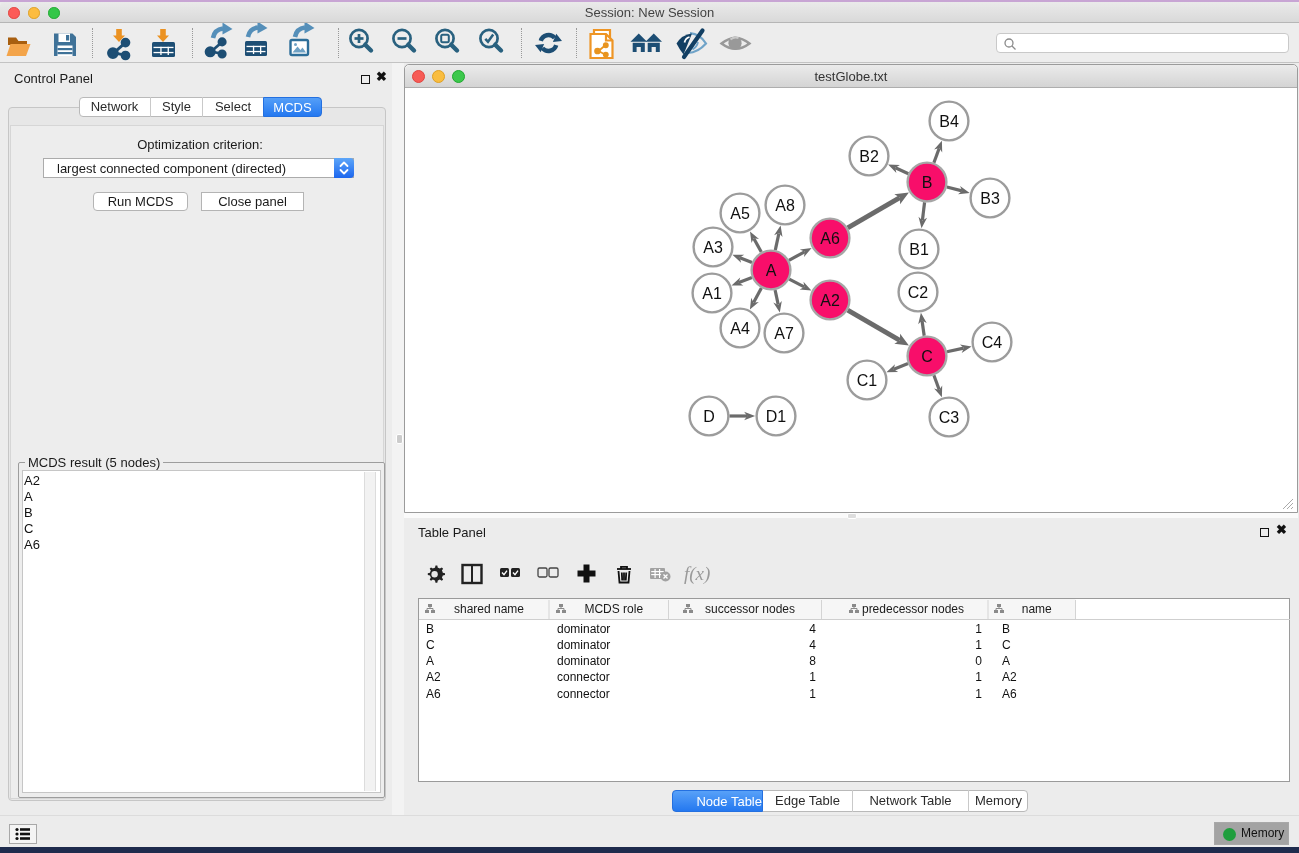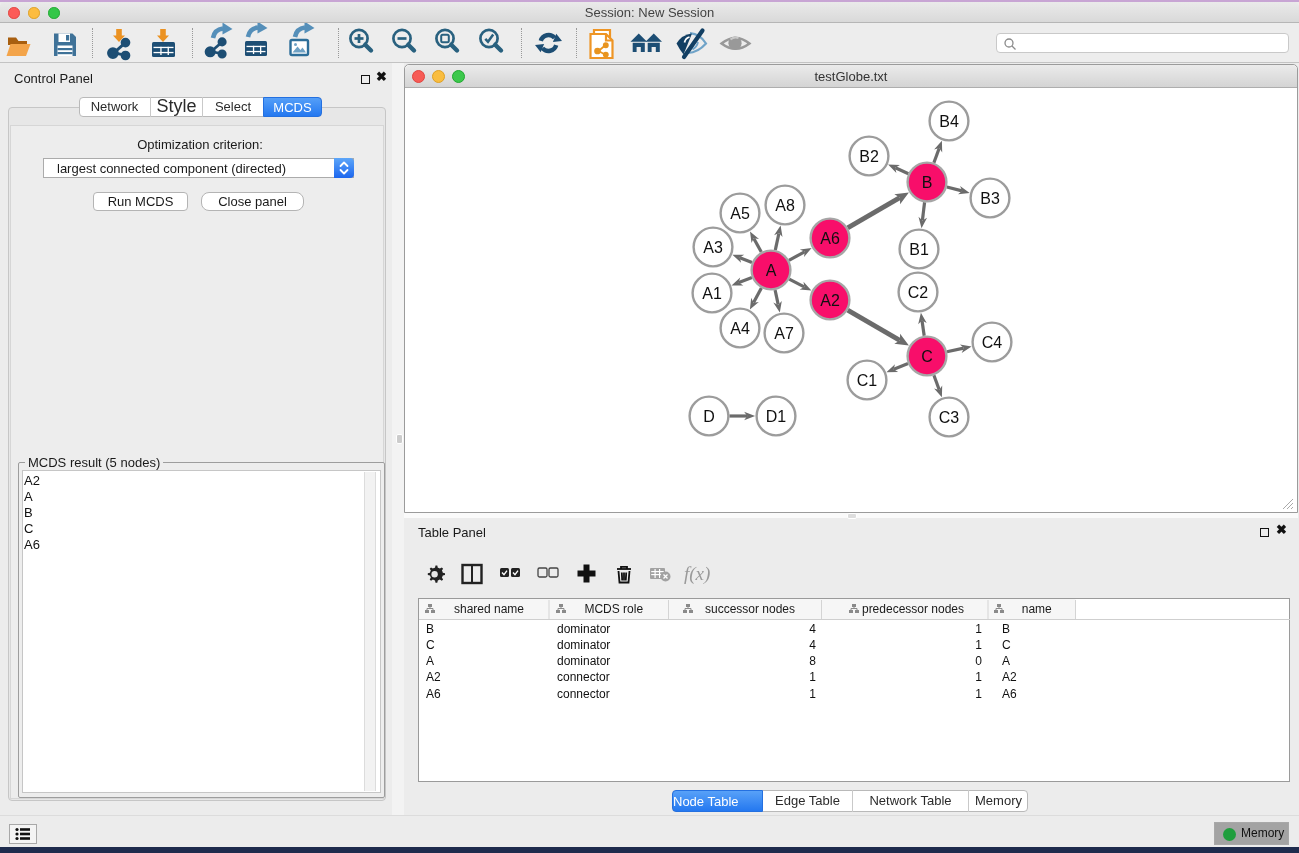--- a/index.html
+++ b/index.html
@@ -137,38 +137,38 @@
 
 <div class="abs" style="left:14px;top:71px;font-size:13px;color:#1a1a1a;">Control Panel</div>
 <div class="abs" style="left:361px;top:75px;width:9px;height:9px;border:1.5px solid #111;"></div>
 <div class="abs" style="left:376px;top:69px;font-size:13px;font-weight:bold;color:#111;">✖</div>
 
 <div class="abs" style="left:8px;top:107px;width:378px;height:694px;background:#e7e7e7;border:1px solid #c6c6c6;border-radius:4px;"></div>
 <div class="abs" style="left:10px;top:125px;width:374px;height:674px;background:#ededed;border:1px solid #d6d6d6;"></div>
 
 <div class="abs" style="left:79px;top:97px;width:243px;height:20px;background:#fff;border:1px solid #b9b9b9;border-radius:4px;"></div>
 <div class="abs" style="left:79px;top:97px;width:72px;height:20px;border-right:1px solid #c9c9c9;font-size:13px;color:#2b2b2b;text-align:center;line-height:19px;">Network</div>
-<div class="abs" style="left:151px;top:97px;width:52px;height:20px;border-right:1px solid #c9c9c9;font-size:18px;color:#2b2b2b;text-align:center;line-height:19px;">Style</div>
+<div class="abs" style="left:151px;top:97px;width:52px;height:20px;border-right:1px solid #c9c9c9;font-size:13px;color:#2b2b2b;text-align:center;line-height:19px;">Style</div>
 <div class="abs" style="left:203px;top:97px;width:60px;height:20px;font-size:13px;color:#2b2b2b;text-align:center;line-height:19px;">Select</div>
 <div class="abs" style="left:263px;top:97px;width:59px;height:20px;background:linear-gradient(#559ff8,#2478f0);border:1px solid #2470e0;border-radius:0 4px 4px 0;font-size:13px;color:#fff;text-align:center;line-height:19px;">MCDS</div>
 
 <div class="abs" style="left:0;top:137px;width:400px;text-align:center;font-size:13px;color:#1a1a1a;"><span style="margin-left:0px;">Optimization criterion:</span></div>
 
 <div class="abs" style="left:43px;top:158px;width:311px;height:20px;background:#fff;border:1px solid #ababab;border-radius:0;">
   <div style="position:absolute;left:13px;top:1px;font-size:13px;color:#1a1a1a;line-height:18px;">largest connected component (directed)</div>
   <div style="position:absolute;right:-1px;top:-1px;width:20px;height:20px;background:linear-gradient(#5da6f9,#1c66ee);border-radius:0 4px 4px 0;">
     <svg width="20" height="20" viewBox="0 0 20 20">
         <path d="M6.5 8 L10 4.5 L13.5 8" fill="none" stroke="#fff" stroke-width="1.8" stroke-linecap="round" stroke-linejoin="round"></path>
         <path d="M6.5 12 L10 15.5 L13.5 12" fill="none" stroke="#fff" stroke-width="1.8" stroke-linecap="round" stroke-linejoin="round"></path>
       </svg>
   </div>
 </div>
 
 <div class="abs" style="left:93px;top:192px;width:95px;height:19px;background:#fff;border:1px solid #b4b4b4;border-radius:4px;font-size:13px;color:#1a1a1a;text-align:center;line-height:17px;">Run MCDS</div>
-<div class="abs" style="left:201px;top:192px;width:103px;height:19px;background:#fff;border:1px solid #b4b4b4;border-radius:8px;font-size:13px;color:#1a1a1a;text-align:center;line-height:17px;">Close panel</div>
+<div class="abs" style="left:201px;top:192px;width:103px;height:19px;background:#fff;border:1px solid #b4b4b4;border-radius:0;font-size:13px;color:#1a1a1a;text-align:center;line-height:17px;">Close panel</div>
 
 <fieldset class="abs" style="left:18px;top:455px;width:367px;height:343px;border:1px solid #9d9d9d;border-radius:2px;background:#ededed;">
 <legend style="margin-left:6px;padding:0 3px;font-size:13px;color:#1a1a1a;font-family:'Liberation Sans',sans-serif;">MCDS result (5 nodes)</legend>
 </fieldset>
 <div class="abs" style="left:22px;top:470px;width:359px;height:323px;background:#fff;border:1px solid #c6c6c6;">
   <div style="padding:2px 0 0 1px;font-size:13px;line-height:16px;color:#111;">A2<br>A<br>B<br>C<br>A6</div>
   <div style="position:absolute;right:4px;top:1px;bottom:1px;width:12px;background:#f2f2f2;border-left:1px solid #dcdcdc;border-right:1px solid #dcdcdc;"></div>
 </div>
 
 <div class="abs" style="left:392px;top:63px;width:12px;height:752px;background:#f3f3f3;"></div>
@@ -373,21 +373,21 @@
     <text x="982" y="681.3999999999999" font-size="12" fill="#111" text-anchor="end" font-family="Liberation Sans, sans-serif">1</text>
     <text x="1002" y="681.3999999999999" font-size="12" fill="#111" font-family="Liberation Sans, sans-serif">A2</text>
     <text x="426" y="697.6999999999998" font-size="12" fill="#111" font-family="Liberation Sans, sans-serif">A6</text>
     <text x="557" y="697.6999999999998" font-size="12" fill="#111" font-family="Liberation Sans, sans-serif">connector</text>
     <text x="816" y="697.6999999999998" font-size="12" fill="#111" text-anchor="end" font-family="Liberation Sans, sans-serif">1</text>
     <text x="982" y="697.6999999999998" font-size="12" fill="#111" text-anchor="end" font-family="Liberation Sans, sans-serif">1</text>
     <text x="1002" y="697.6999999999998" font-size="12" fill="#111" font-family="Liberation Sans, sans-serif">A6</text>
   </svg>
 
 <div class="abs" style="left:672px;top:790px;width:356px;height:22px;background:#fff;border:1px solid #b9b9b9;border-radius:4px;"></div>
-<div class="abs" style="left:672px;top:790px;width:91px;height:22px;background:linear-gradient(#58a1f8,#2478f0);border:1px solid #2470e0;border-radius:4px 0 0 4px;font-size:13px;color:#fff;text-align:left;line-height:21px;">Node Table</div>
+<div class="abs" style="left:672px;top:790px;width:91px;height:22px;background:linear-gradient(#58a1f8,#2478f0);border:1px solid #2470e0;border-radius:4px 0 0 4px;font-size:13px;color:#fff;text-align:right;line-height:21px;padding-left:17px;">Node Table</div>
 <div class="abs" style="left:763px;top:790px;width:90px;height:22px;border-right:1px solid #c9c9c9;font-size:13px;color:#2b2b2b;text-align:center;line-height:21px;">Edge Table</div>
 <div class="abs" style="left:853px;top:790px;width:116px;height:22px;border-right:1px solid #c9c9c9;font-size:13px;color:#2b2b2b;text-align:center;line-height:21px;">Network Table</div>
 <div class="abs" style="left:969px;top:790px;width:59px;height:22px;font-size:13px;color:#2b2b2b;text-align:center;line-height:21px;">Memory</div>
 
 <div class="abs" style="left:0;top:815px;width:1299px;height:32px;background:#ececec;border-top:1px solid #dcdcdc;"></div>
 <div class="abs" style="left:9px;top:824px;width:28px;height:20px;background:#f4f4f4;border:1px solid #a8a8a8;">
   <svg width="26" height="18" viewBox="0 0 26 18">
     <circle cx="7" cy="4.5" r="1.6" fill="#111"></circle>
       <rect x="10" y="3.2" width="10" height="2.6" fill="#111"></rect>
     <circle cx="7" cy="9" r="1.6" fill="#111"></circle>

